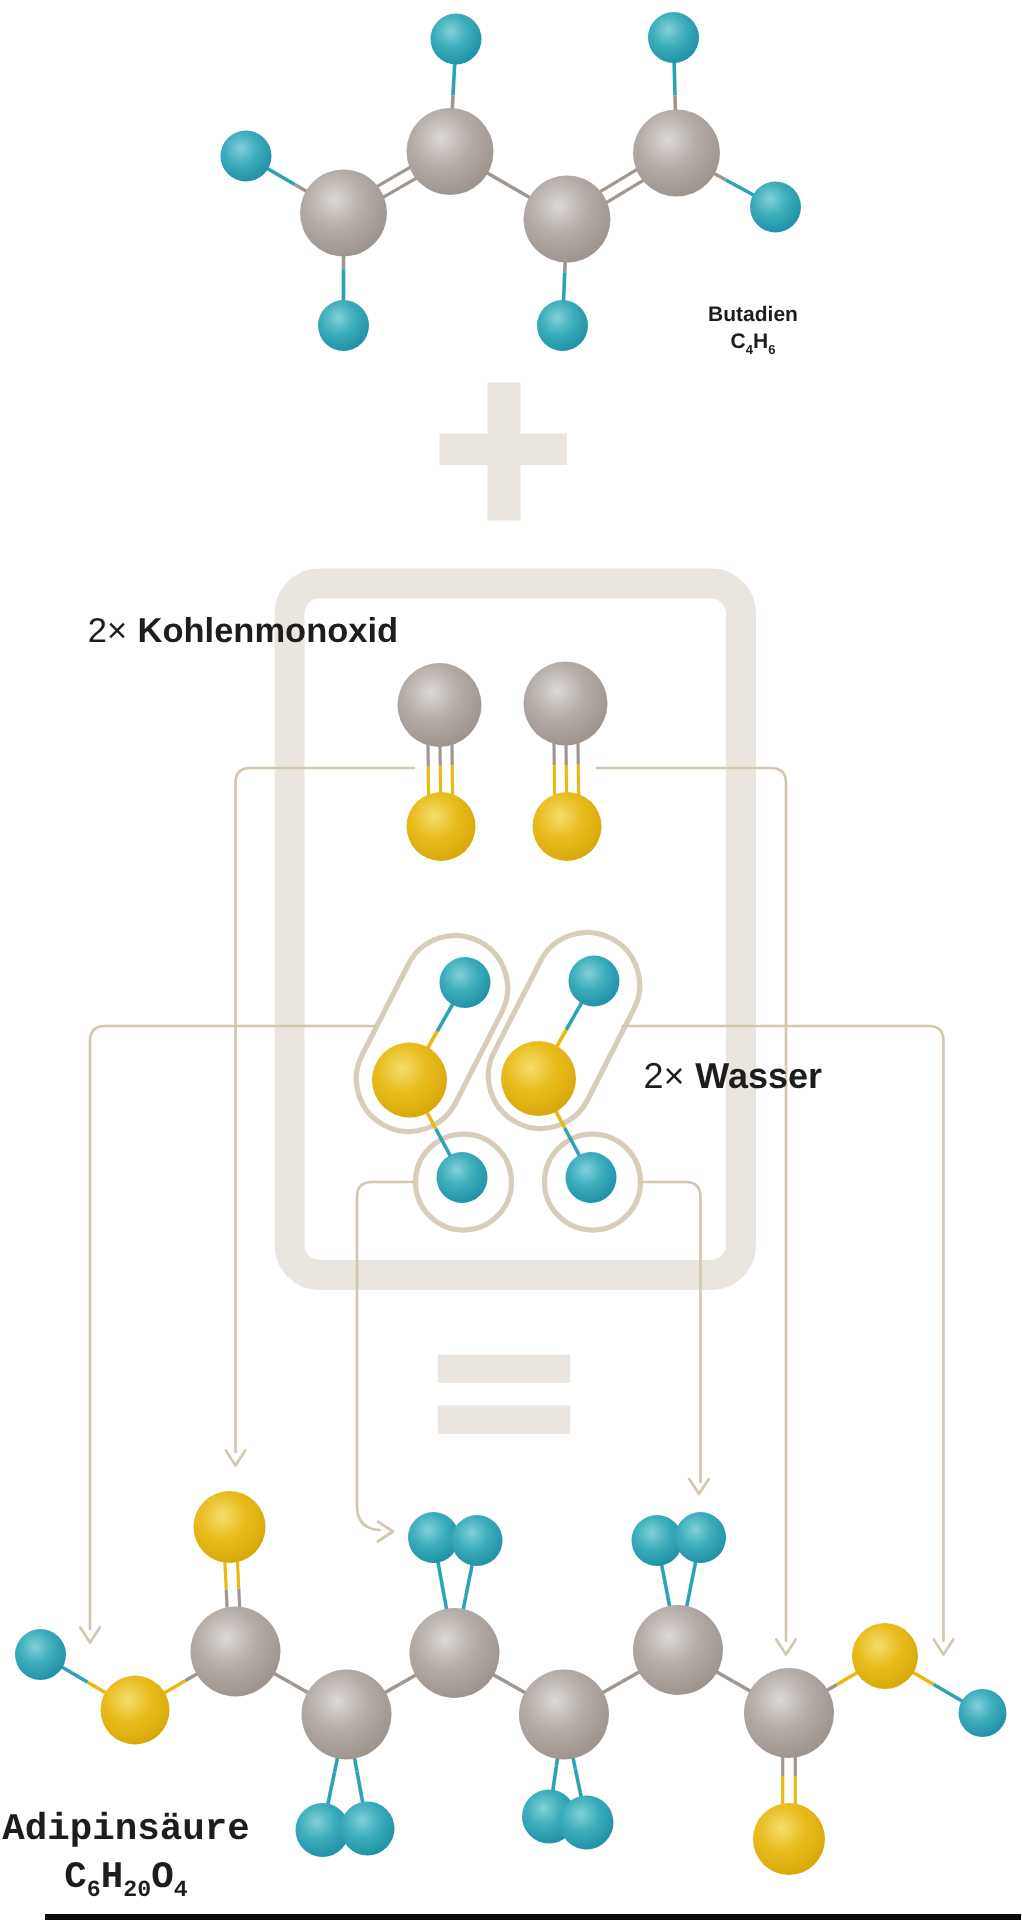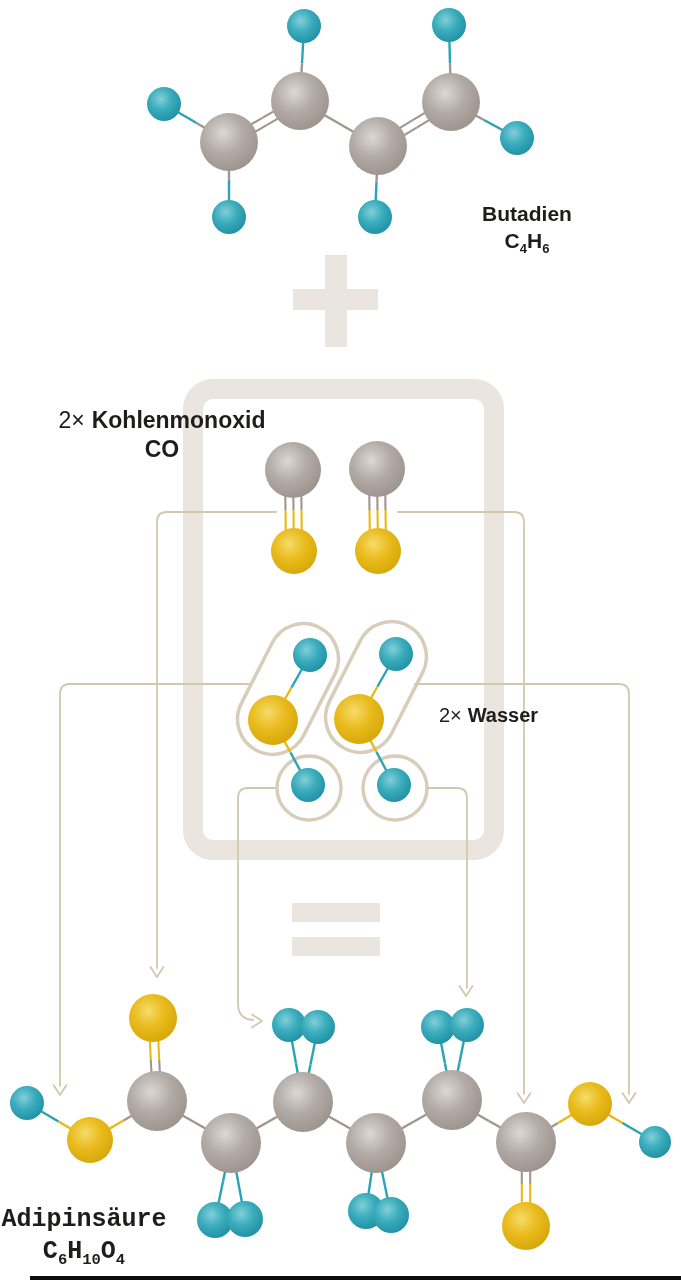--- a/index.html
+++ b/index.html
@@ -13,23 +13,23 @@
   .plus .pv{left:32px;top:0;width:22px;height:92px;}
   .equals{position:absolute;left:292px;top:903px;width:88px;height:52px;z-index:1;}
   .equals i{position:absolute;left:0;width:88px;height:19px;background:var(--beige,#eae6df);display:block;}
   .equals .e1{top:0;}
   .equals .e2{top:34px;}
   .bottombar{position:absolute;left:30px;top:1276px;width:651px;height:4px;background:#0c0c0c;z-index:2;}
   .lbl{position:absolute;text-align:center;line-height:1.28;z-index:6;}
   .b{font-weight:bold;}
   .pre{font-weight:normal;margin-right:0.3em;}
   sub{font-size:0.62em;line-height:0;}
-  .lbl-butadiene{left:427px;top:201px;width:200px;font-size:21px;}
+  .lbl-butadiene{left:402px;top:201px;width:200px;font-size:14px;}
   .lbl-co{left:52px;top:406px;width:220px;font-size:23px;}
-  .lbl-water{left:406px;top:703px;width:165px;font-size:20px;}
+  .lbl-water{left:406px;top:703px;width:165px;font-size:24px;}
   .lbl-adipic{left:0px;top:1204px;width:168px;font-size:25px;font-family:Liberation Mono, monospace;}
   #scene{position:absolute;left:0;top:0;z-index:5;pointer-events:none;}
 </style>
 </head>
 <body>
 
 <div class="stage">
 
   <div class="rbox"></div>
 
@@ -43,30 +43,29 @@
       <i class="e2"></i>
     </div>
 
   <div class="lbl lbl-butadiene">
     <div class="nm b">Butadien</div>
     <div class="fm b"><span>C</span><sub>4</sub><span>H</span><sub>6</sub></div>
   </div>
 
   <div class="lbl lbl-co">
     <div class="nm"><span class="pre">2×</span><span class="b">Kohlenmonoxid</span></div>
-    <div class="fm b"><span>CO</span></div>
   </div>
 
   <div class="lbl lbl-water">
     <div class="nm"><span class="pre">2×</span><span class="b">Wasser</span></div>
   </div>
 
   <div class="lbl lbl-adipic">
     <div class="nm b">Adipinsäure</div>
-    <div class="fm b"><span>C</span><sub>6</sub><span>H</span><sub>10</sub><span>O</span><sub>4</sub></div>
+    <div class="fm b"><span>C</span><sub>6</sub><span>H</span><sub>20</sub><span>O</span><sub>4</sub></div>
   </div>
 
   <svg id="scene" width="681" height="1280" viewBox="0 0 681 1280">
       <defs>
         <radialGradient id="g-carbon" cx="40%" cy="35%" r="75%">
           <stop offset="0%" stop-color="#dcd8d5"></stop>
           <stop offset="45%" stop-color="#b3aba6"></stop>
           <stop offset="100%" stop-color="#998e88"></stop>
         </radialGradient>
         <radialGradient id="g-hydrogen" cx="40%" cy="35%" r="75%">

